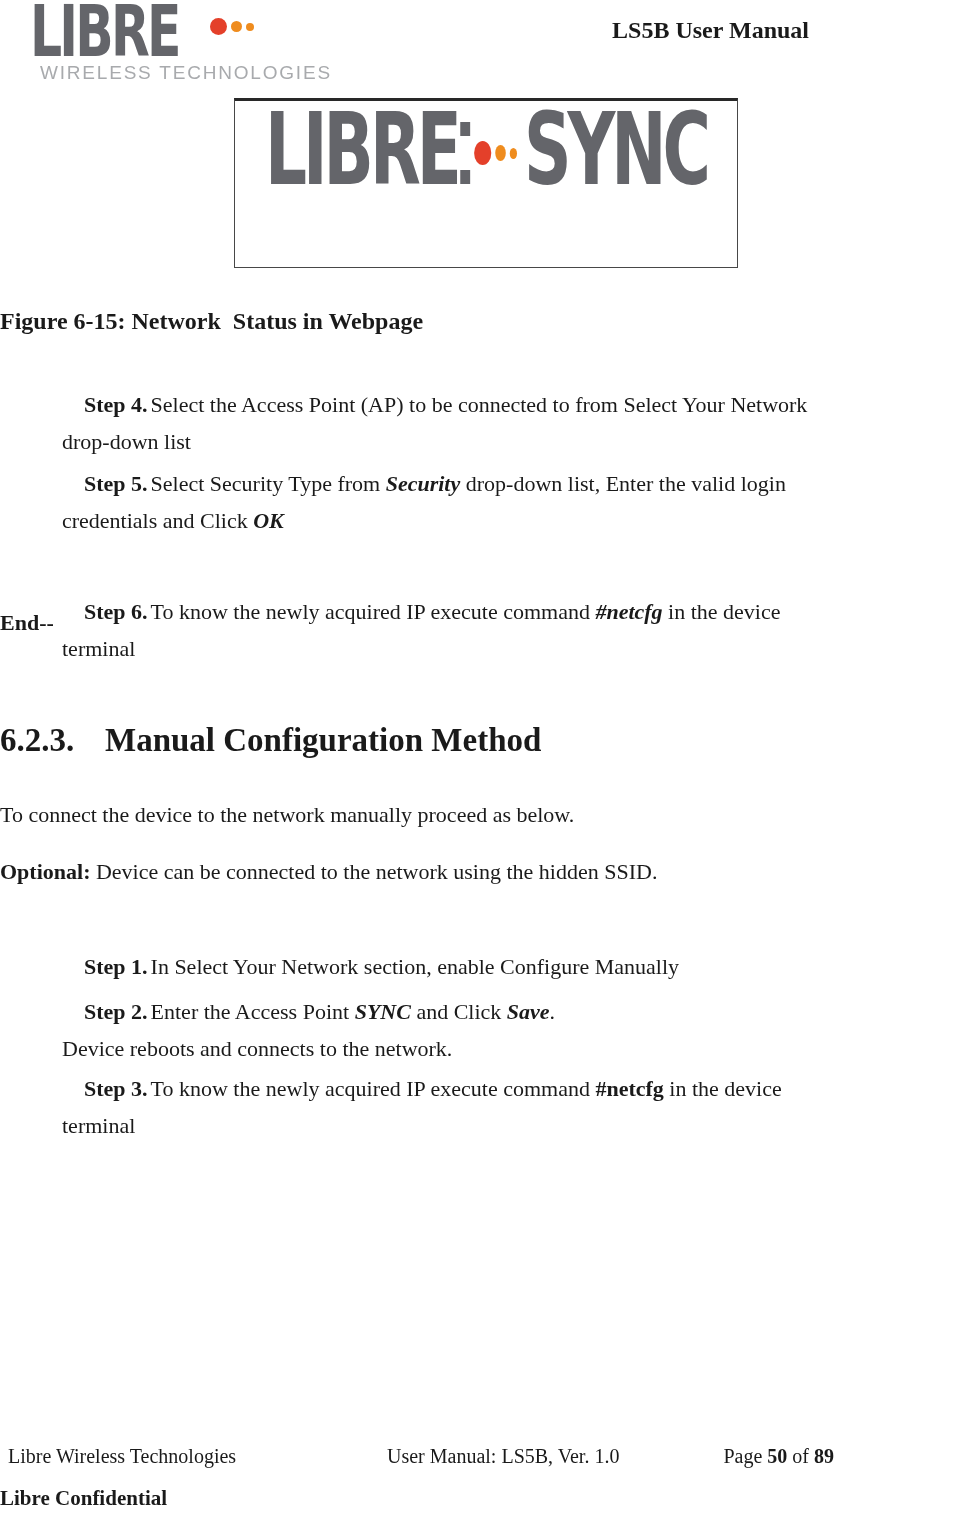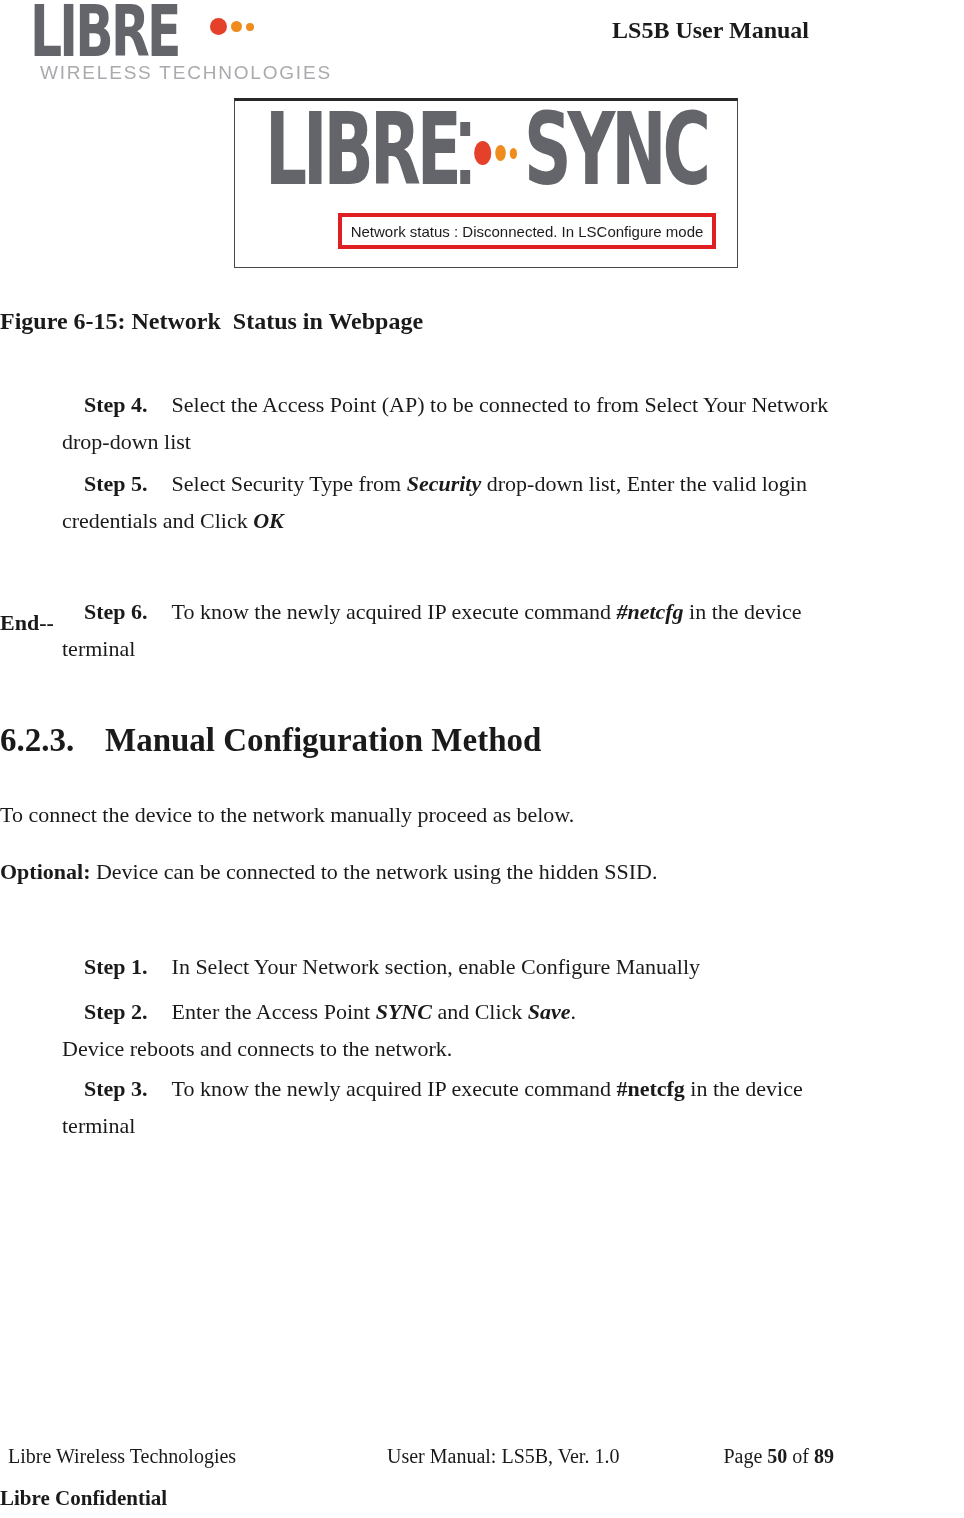--- a/index.html
+++ b/index.html
@@ -32,21 +32,21 @@
   .d3{width:11px;height:11px;border-radius:50%;background:var(--dot-orange,#ef8c1e);}
   .status-box{position:absolute;left:103px;top:112px;width:378px;height:36px;box-sizing:border-box;
               border:4px solid var(--status-red,#df1f22);display:flex;align-items:center;justify-content:center;
               font-family:"Liberation Sans",sans-serif;font-size:15px;color:#1c1c1c;white-space:nowrap;}
 
   
   .para{position:absolute;left:0;width:942px;font-size:22px;line-height:37px;white-space:pre-wrap;}
   .caption{position:absolute;top:308px;left:0;width:964px;text-align:left;
            font-size:24px;font-weight:bold;white-space:pre-wrap;}
   .step{padding-left:62px;text-indent:-9px;}
-  .step-label{font-weight:bold;margin-right:24px;}
+  .step-label{font-weight:bold;margin-right:3px;}
   .b{font-weight:bold;}
   .bi{font-weight:bold;font-style:italic;}
   .heading{position:absolute;top:722px;left:0;width:942px;font-size:33px;font-weight:bold;line-height:36px;}
   .h-num{display:inline-block;width:105px;}
 
   
   .f{position:absolute;font-size:20px;line-height:24px;}
   .f-left{left:8px;top:1444px;}
   .f-center{left:387px;top:1444px;text-align:center;}
   .f-right{right:2px;top:1444px;margin-left:36px;}
@@ -76,21 +76,20 @@
         <i class="sq"></i>
           <i class="sq"></i>
       </span>
       <span class="sync-dots">
         <i class="d1"></i>
         <i class="d2"></i>
         <i class="d3"></i>
       </span>
       <span class="sync-word">SYNC</span>
     </div>
-    <div class="status-box">Network status : Disconnected. In LSConfigure mode</div>
   </div>
 
   <div class="caption">Figure 6-15: Network  Status in Webpage</div>
 
   <div class="para step" style="top:349px">
     <span class="step-label">Step 4.</span><span class="step-text"><span>Select the Access Point (AP) to be connected to from Select Your Network
 drop-down list</span></span>
   </div>
   <div class="para step" style="top:428px">
     <span class="step-label">Step 5.</span><span class="step-text"><span>Select Security Type from </span><span class="bi">Security</span><span> drop-down list, Enter the valid login

